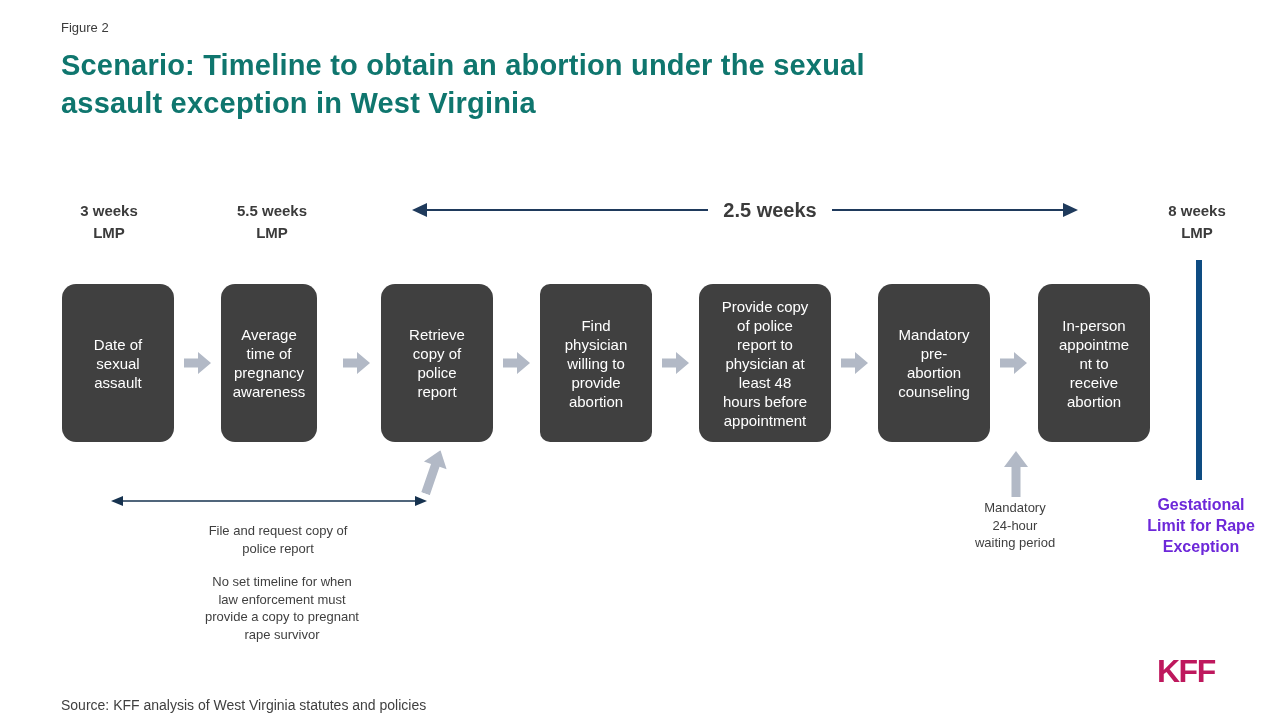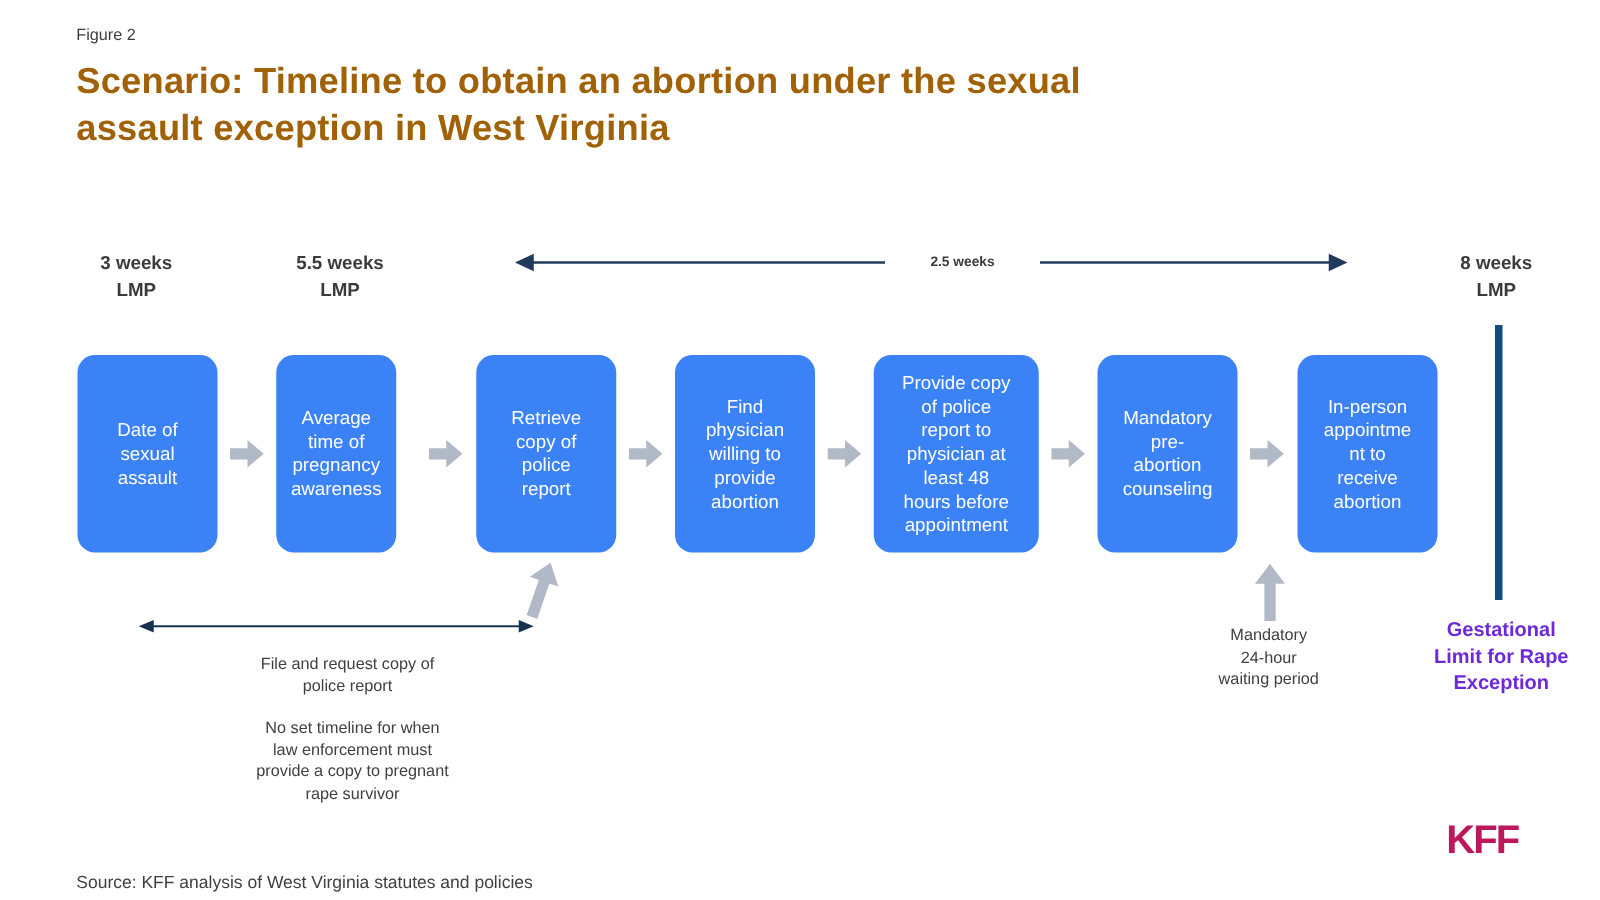--- a/index.html
+++ b/index.html
@@ -5,50 +5,50 @@
   html, body { margin: 0; padding: 0; background: #ffffff; }
   body {
     width: 1280px; height: 720px; position: relative; overflow: hidden;
     font-family: "Liberation Sans", sans-serif; color: #3B3B3B;
   }
   .abs { position: absolute; }
 
   .figure-label { left: 61px; top: 20px; font-size: 13px; color: #3B3B3B; }
   .title {
     left: 61px; top: 46px; width: 1100px; margin: 0;
-    font-size: 29px; line-height: 38px; font-weight: bold; color: #a16207;
+    font-size: 29px; line-height: 38px; font-weight: bold; color: #0f766e;
     white-space: pre-line; letter-spacing: 0.2px;
   }
 
   .marker {
     width: 110px; top: 200px; text-align: center;
     font-size: 15px; line-height: 22px; font-weight: bold;
     white-space: pre-line; color: #3B3B3B;
   }
   .m1 { left: 54px; }
   .m2 { left: 217px; }
   .m8 { left: 1142px; }
 
   .top-arrow { left: 412px; top: 199px; }
   .span-label {
     left: 708px; top: 199px; width: 124px; height: 22px;
     background: #ffffff; text-align: center; line-height: 22px;
-    font-size: 11px; font-weight: bold; color: #3B3B3B;
+    font-size: 20px; font-weight: bold; color: #3B3B3B;
   }
 
   .step-box {
-    top: 284px; height: 158px; background: #3b82f6; border-radius: 14px;
+    top: 284px; height: 158px; background: #404040; border-radius: 14px;
     color: #ffffff; display: flex; align-items: center; justify-content: center;
     text-align: center; font-size: 15px; line-height: 19px; white-space: pre-line;
     padding: 0 6px; box-sizing: border-box;
   }
   .b1 { left: 62px;  width: 112px; }
   .b2 { left: 221px; width: 96px; }
   .b3 { left: 381px; width: 112px; }
-  .b4 { left: 540px; width: 112px; }
+  .b4 { left: 540px; width: 112px; border-radius: 10px; }
   .b5 { left: 699px; width: 132px; }
   .b6 { left: 878px; width: 112px; }
   .b7 { left: 1038px; width: 112px; }
 
   .conn { top: 351px; }
   .c1 { left: 184px; } .c2 { left: 343px; } .c3 { left: 503px; }
   .c4 { left: 662px; } .c5 { left: 841px; } .c6 { left: 1000px; }
 
   .limit-bar { left: 1196px; top: 260px; width: 6px; height: 220px; background: #0E4C82; }
 

